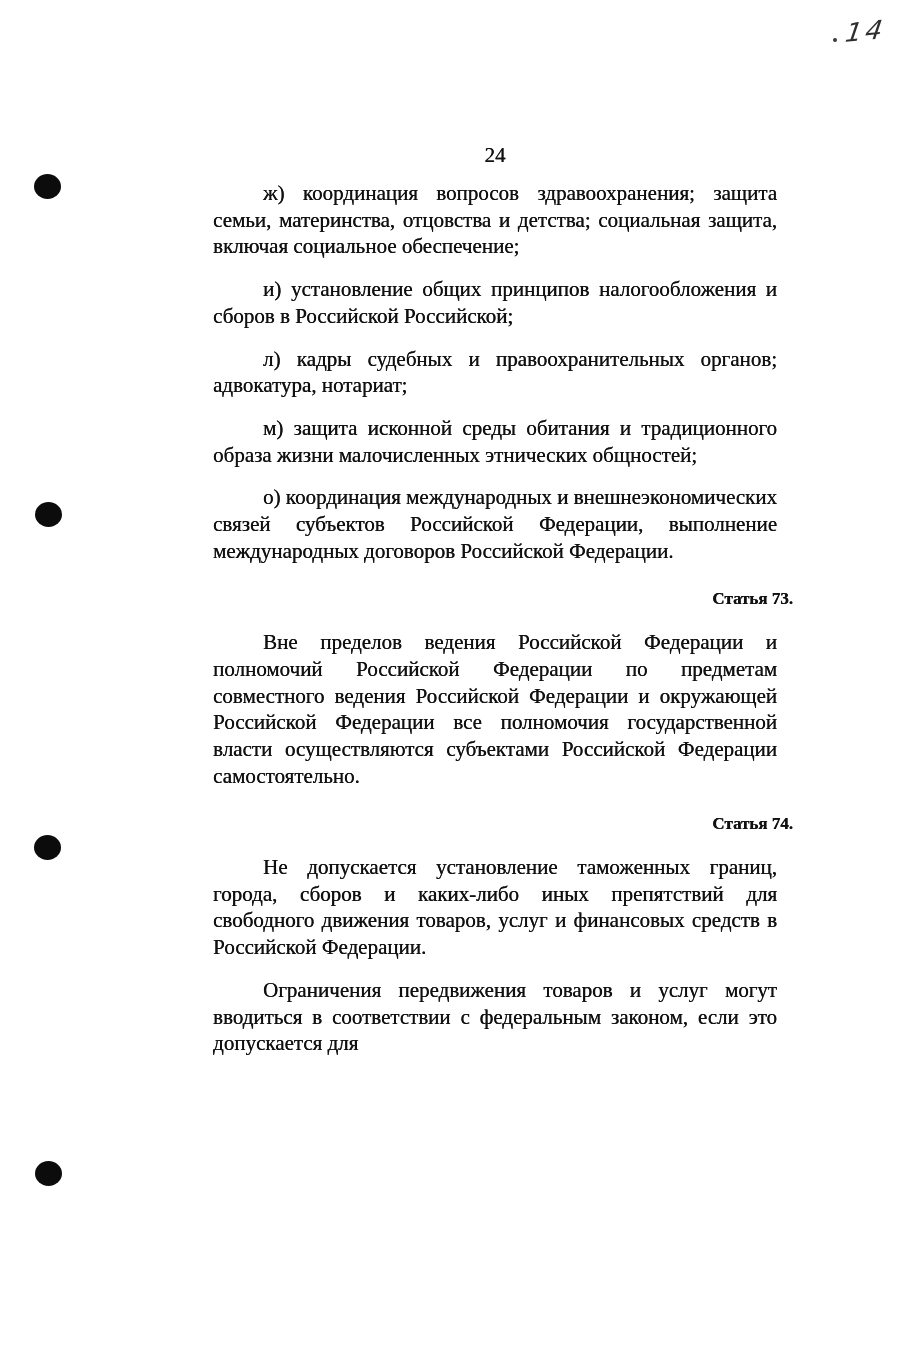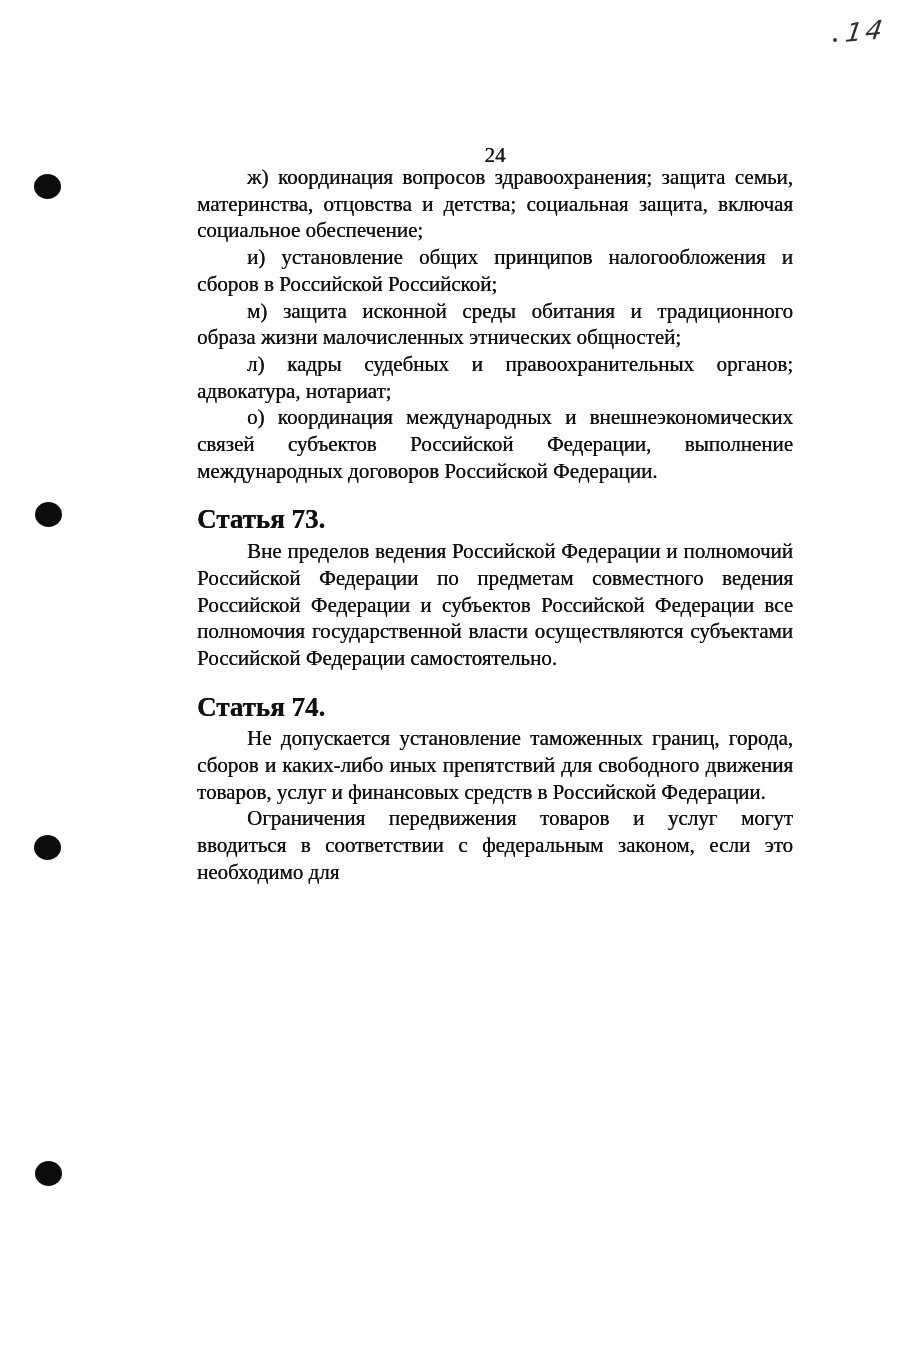--- a/index.html
+++ b/index.html
@@ -51,28 +51,28 @@
     position: absolute;
     top: 164px;
     left: 197px;
     width: 596px;
     font-size: 21px;
     line-height: 26.7px;
     text-align: justify;
     text-shadow: 0.3px 0 0 currentColor;
   }
   .text-block p {
-    margin: 0;
+    margin: 16px;
     text-indent: 50px;
   }
   .article-heading {
     margin: 22px 0 5px 0;
-    font-size: 27px;
+    font-size: 17px;
     font-weight: 700;
-    text-align: left;
+    text-align: right;
     text-indent: 0;
   }
   .punch-dot {
     position: absolute;
     width: 27px;
     height: 25px;
     background: #0c0c0c;
     border-radius: 50%;
   }
   .punch-dot.d1 { left: 34px; top: 174px; }
@@ -91,25 +91,25 @@
   <div class="page-number">24</div>
 
   <div class="punch-dot d1"></div>
   <div class="punch-dot d2"></div>
   <div class="punch-dot d3"></div>
   <div class="punch-dot d4"></div>
 
   <div class="text-block">
     <p>ж) координация вопросов здравоохранения; защита семьи, материнства, отцовства и детства; социальная защита, включая социальное обеспечение;</p>
     <p>и) установление общих принципов налогообложения и сборов в Российской Российской;</p>
+    <p>л) кадры судебных и правоохранительных органов; адвокатура, нотариат;</p>
     <p>м) защита исконной среды обитания и традиционного образа жизни малочисленных этнических общностей;</p>
-    <p>л) кадры судебных и правоохранительных органов; адвокатура, нотариат;</p>
     <p>о) координация международных и внешнеэкономических связей субъектов Российской Федерации, выполнение международных договоров Российской Федерации.</p>
 
     <h3 class="article-heading">Статья 73.</h3>
-    <p>Вне пределов ведения Российской Федерации и полномочий Российской Федерации по предметам совместного ведения Российской Федерации и субъектов Российской Федерации все полномочия государственной власти осуществляются субъектами Российской Федерации самостоятельно.</p>
+    <p>Вне пределов ведения Российской Федерации и полномочий Российской Федерации по предметам совместного ведения Российской Федерации и окружающей Российской Федерации все полномочия государственной власти осуществляются субъектами Российской Федерации самостоятельно.</p>
 
     <h3 class="article-heading">Статья 74.</h3>
     <p>Не допускается установление таможенных границ, города, сборов и каких-либо иных препятствий для свободного движения товаров, услуг и финансовых средств в Российской Федерации.</p>
-    <p>Ограничения передвижения товаров и услуг могут вводиться в соответствии с федеральным законом, если это необходимо для</p>
+    <p>Ограничения передвижения товаров и услуг могут вводиться в соответствии с федеральным законом, если это допускается для</p>
   </div>
 
 </div>
 
 </body></html>

